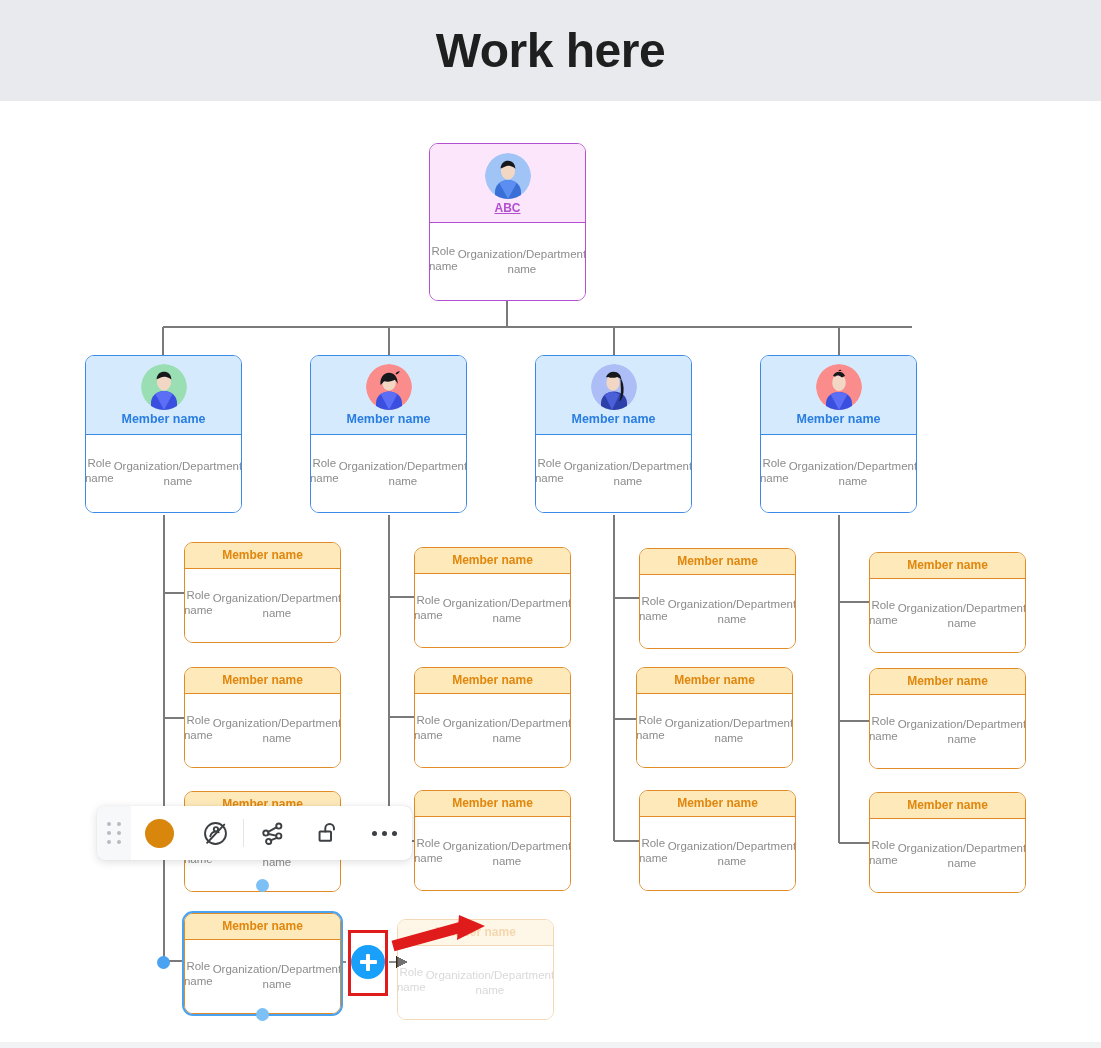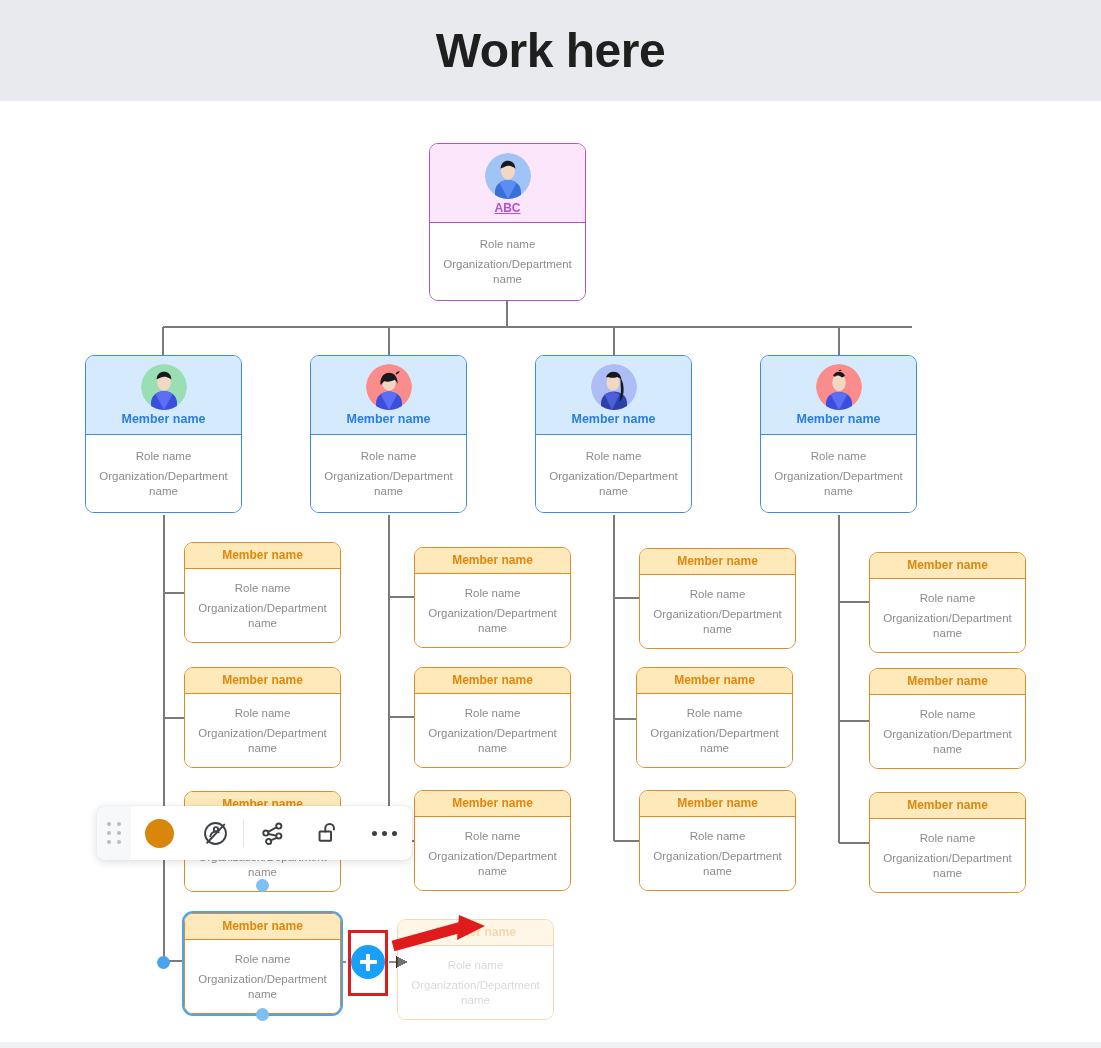--- a/index.html
+++ b/index.html
@@ -39,21 +39,21 @@
     overflow: hidden;
   }
   .node .head {
     display: flex; flex-direction: column; align-items: center; justify-content: flex-end;
   }
   .node .name {
     font-weight: 700; text-align: center; line-height: 1.1;
   }
   .node .body {
     background: #fff; text-align: center;
-    display: flex; flex-direction: column; align-items: center; justify-content: center;
+    display: flex; flex-direction: row; align-items: center; justify-content: center;
   }
   .node .role { color: #8c8c8c; line-height: 1.25; }
   .node .org  { color: #8c8c8c; line-height: 1.25; }
 
   
   .node.root {
     border: 1.6px solid #b34fd1;
     width: 157px; height: 158px;
   }
   .node.root .head {

